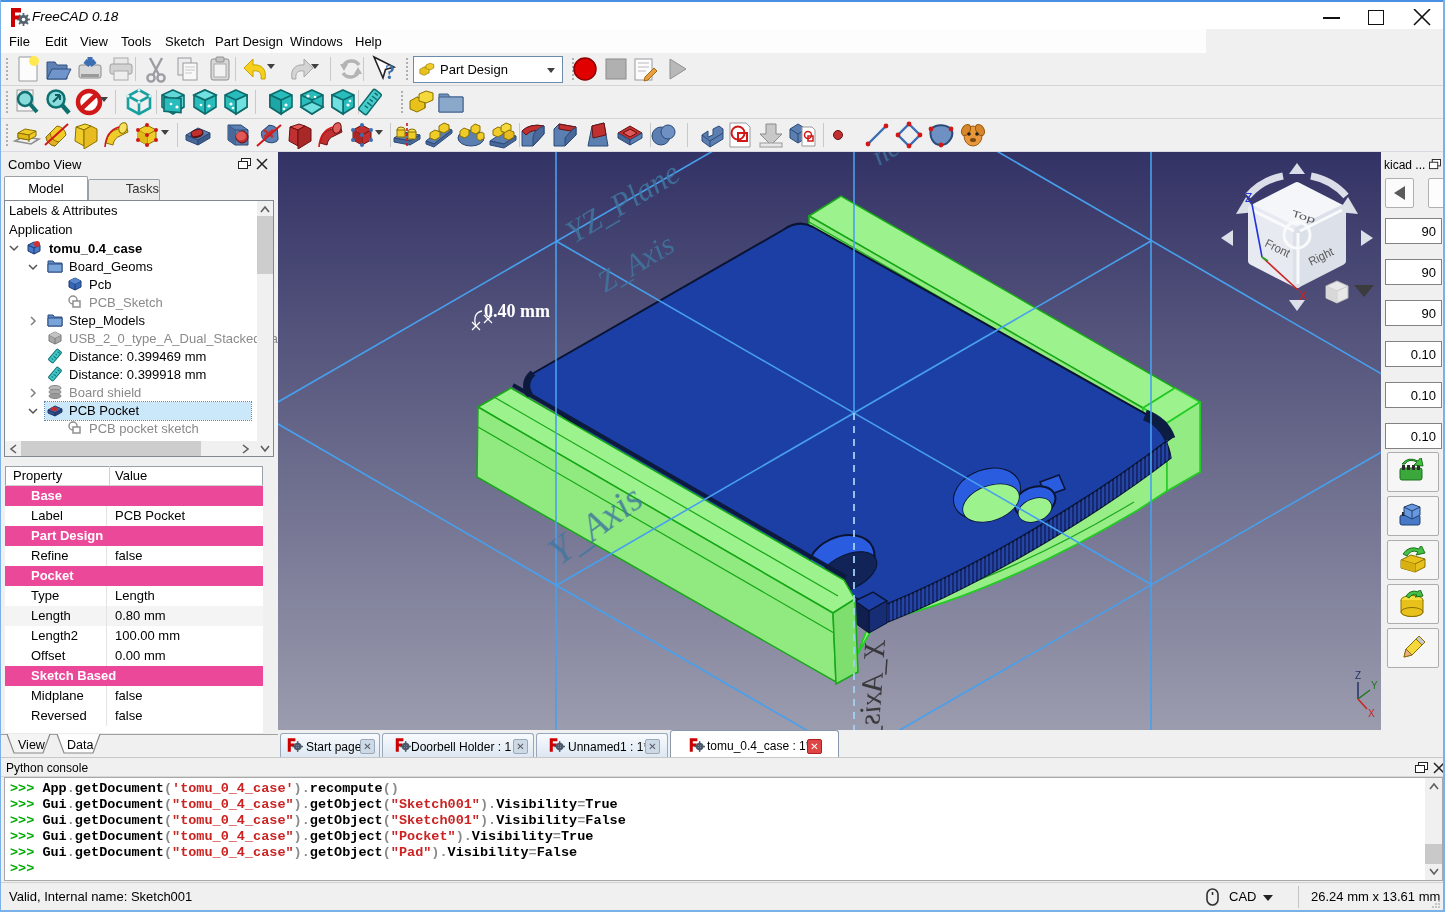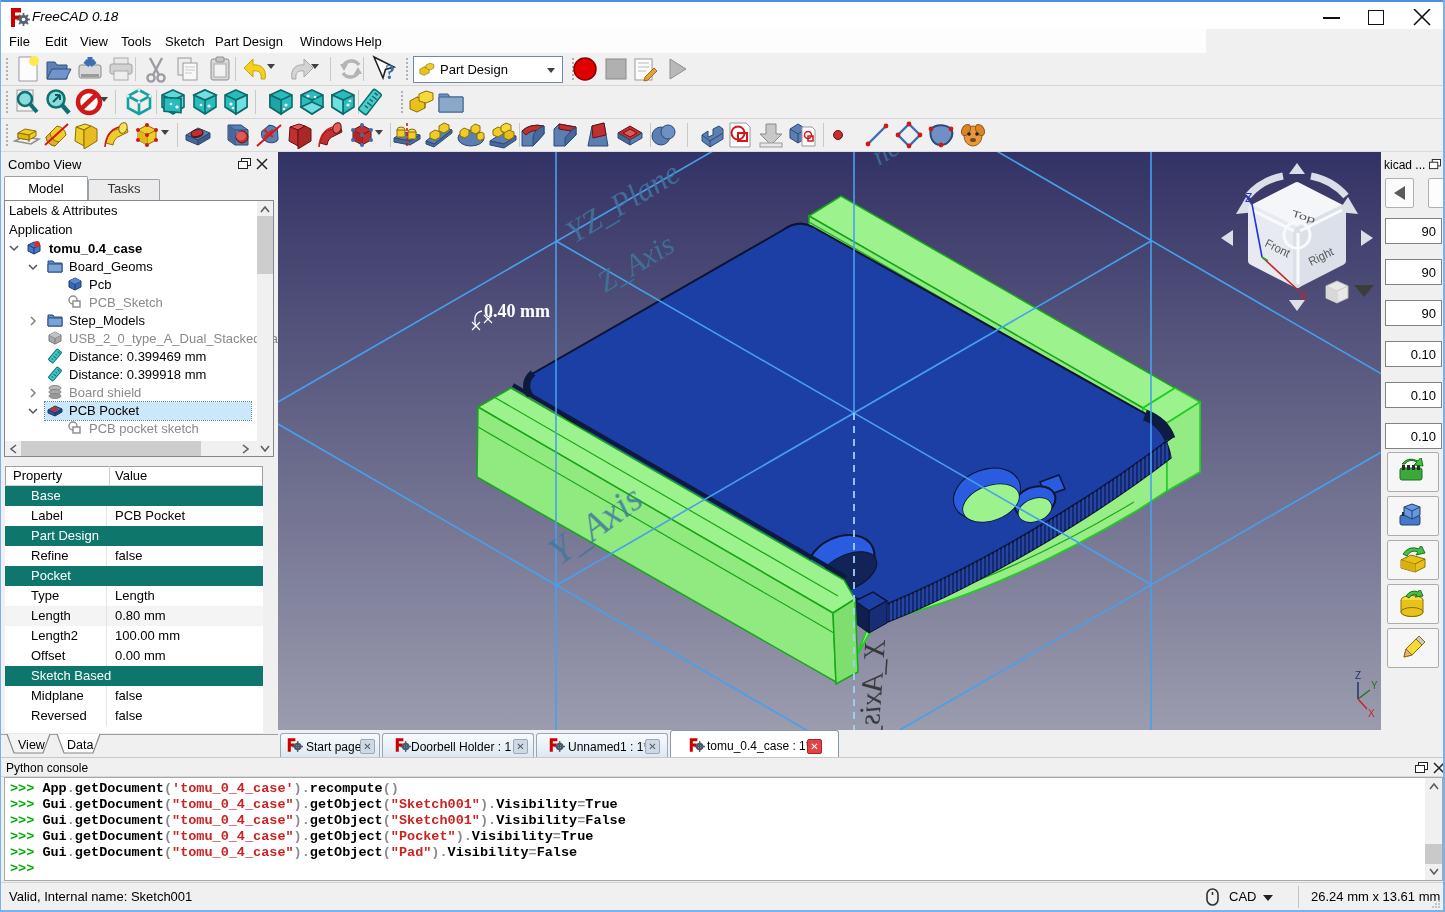--- a/index.html
+++ b/index.html
@@ -24,21 +24,21 @@
 #consolehdr { left:0; top:757px; width:1445px; height:20px; background:#f0f0f0; border-top:1px solid #c8c8c8; border-bottom:1px solid #d8d8d8; }
 #console { left:3px; top:777px; width:1439px; height:104px; background:#fff; border:1px solid #a8a8a8; font-family:"Liberation Mono", monospace; font-weight:bold; font-size:13.5px; }
 .cline { position:absolute; left:5px; white-space:pre; }
 .gp { color:#00aa00; }
 .pn { color:#8a8a8a; }
 .st { color:#cc2222;margin-top:48px; }
 #statusbar { left:0; top:882px; width:1445px; height:28px; background:#f0f0f0; border-top:1px solid #d0d0d0; }
 #botborder { left:0; top:910px; width:1445px; height:2px; background:#7ab1e8; }
 .gray { color:#8a8a8a; }
 .prow { position:absolute; left:4px; width:258px; height:28px; border-bottom:1px solid #ebebeb; background:#fff; }
-.pgroup { position:absolute; left:4px; width:258px; height:20px; background:#0f766e; color:#fff; font-weight:normal;padding-left:19px; }
+.pgroup { position:absolute; left:4px; width:258px; height:20px; background:#ec4899; color:#fff; font-weight:bold;padding-left:19px; }
 .pcell1 { position:absolute; left:26px; top:2px; }
 .pcell2 { position:absolute; left:110px; top:2px; }
 .kinput { position:absolute; left:4px; width:57px; height:26px; background:#fff; border:1px solid #828282; text-align:right; padding:5px 5px 0 0; }
 .kbtn { position:absolute; left:6px; width:52px; height:40px; background:#f6f6f6; border:1px solid #adadad; border-radius:2px; }
 .tab { position:absolute; top:3px; height:24px; font-size:12px; background:linear-gradient(#f8fbfe,#dde7f2); border:1px solid #98a8bc; border-bottom:none; border-radius:3px 3px 0 0; }
 .tabactive { position:absolute; top:0px; height:27px; font-size:12px; background:#fff; border:1px solid #8899ad; border-bottom:none; border-radius:3px 3px 0 0; }
 .tabx { position:absolute; top:5px; width:15px; height:15px; background:#cdd9e5; border:1px solid #9aa8ba; border-radius:2px; color:#556; font-size:10px; text-align:center; line-height:13px; }
 </style>
 </head>
 <body>
@@ -63,21 +63,21 @@
     </svg>
 </div>
 
 <div class="abs" id="menubar">
   <span class="abs" style="left:8px;top:5px">File</span>
   <span class="abs" style="left:44px;top:5px">Edit</span>
   <span class="abs" style="left:79px;top:5px">View</span>
   <span class="abs" style="left:120px;top:5px">Tools</span>
   <span class="abs" style="left:164px;top:5px">Sketch</span>
   <span class="abs" style="left:214px;top:5px">Part Design</span>
-  <span class="abs" style="left:299px;top:5px">Windows</span>
+  <span class="abs" style="left:289px;top:5px">Windows</span>
   <span class="abs" style="left:354px;top:5px">Help</span>
 </div>
 
 <div class="abs" id="tb1">
   <div class="handle" style="left:4px"></div>
   <svg class="tbi" style="left:13px" viewBox="0 0 28 28">
       <path d="M5,2 h13 l5,5 v19 h-18 z" fill="#fcfcfc" stroke="#9a9aa0"></path>
       <path d="M18,2 l5,5 h-5 z" fill="#d8d8d8" stroke="#9a9aa0"></path>
       <circle cx="20" cy="6" r="5" fill="#ffe94e"></circle>
     </svg>
@@ -465,21 +465,21 @@
 <div class="abs" id="leftpanel">
   <span class="abs" style="left:7px;top:5px">Combo View</span>
   <svg class="abs" style="left:237px;top:6px" width="13" height="12" viewBox="0 0 13 12">
       <rect x="3.5" y="0.5" width="9" height="7" fill="#fff" stroke="#222"></rect>
       <rect x="0.5" y="3.5" width="9" height="7" fill="#fff" stroke="#222"></rect>
     </svg>
   <svg class="abs" style="left:255px;top:6px" width="12" height="12" viewBox="0 0 12 12">
       <path d="M1,1 L11,11 M11,1 L1,11" stroke="#222" stroke-width="1.5"></path>
     </svg>
   <div class="abs" style="left:3px;top:24px;width:84px;height:25px;background:#fff;border:1px solid #9aa0a8;border-bottom:none;border-radius:2px 2px 0 0;text-align:center;padding-top:4px">Model</div>
-  <div class="abs" style="left:87px;top:27px;width:72px;height:38px;background:#ececec;border:1px solid #9aa0a8;border-bottom:none;border-radius:2px 2px 0 0;text-align:center;padding-top:1px;color:#333">Tasks</div>
+  <div class="abs" style="left:87px;top:27px;width:72px;height:38px;background:#ececec;border:1px solid #9aa0a8;border-bottom:none;border-radius:2px 2px 0 0;text-align:right;padding-top:1px;color:#333">Tasks</div>
   <div class="abs" style="left:3px;top:48px;width:270px;height:257px;background:#fff;border:1px solid #828790"></div>
   <div class="abs" style="left:8px;top:51px">Labels &amp; Attributes</div>
   <div class="abs" style="left:8px;top:70px">Application</div>
 
   <svg class="abs" style="left:8px;top:91px" width="10" height="10" viewBox="0 0 10 10">
       <path d="M1,3 L5,7 L9,3" fill="none" stroke="#555" stroke-width="1.5"></path>
     </svg>
   <svg class="abs" style="left:25px;top:88px" width="16" height="16" viewBox="0 0 16 16">
       <path d="M2,5 L8,2 L14,5 L14,11 L8,14 L2,11 Z" fill="#4878c8" stroke="#1c3a6e"></path>
       <path d="M2,5 L8,8 L14,5 M8,8 L8,14" stroke="#1c3a6e" fill="none"></path>

